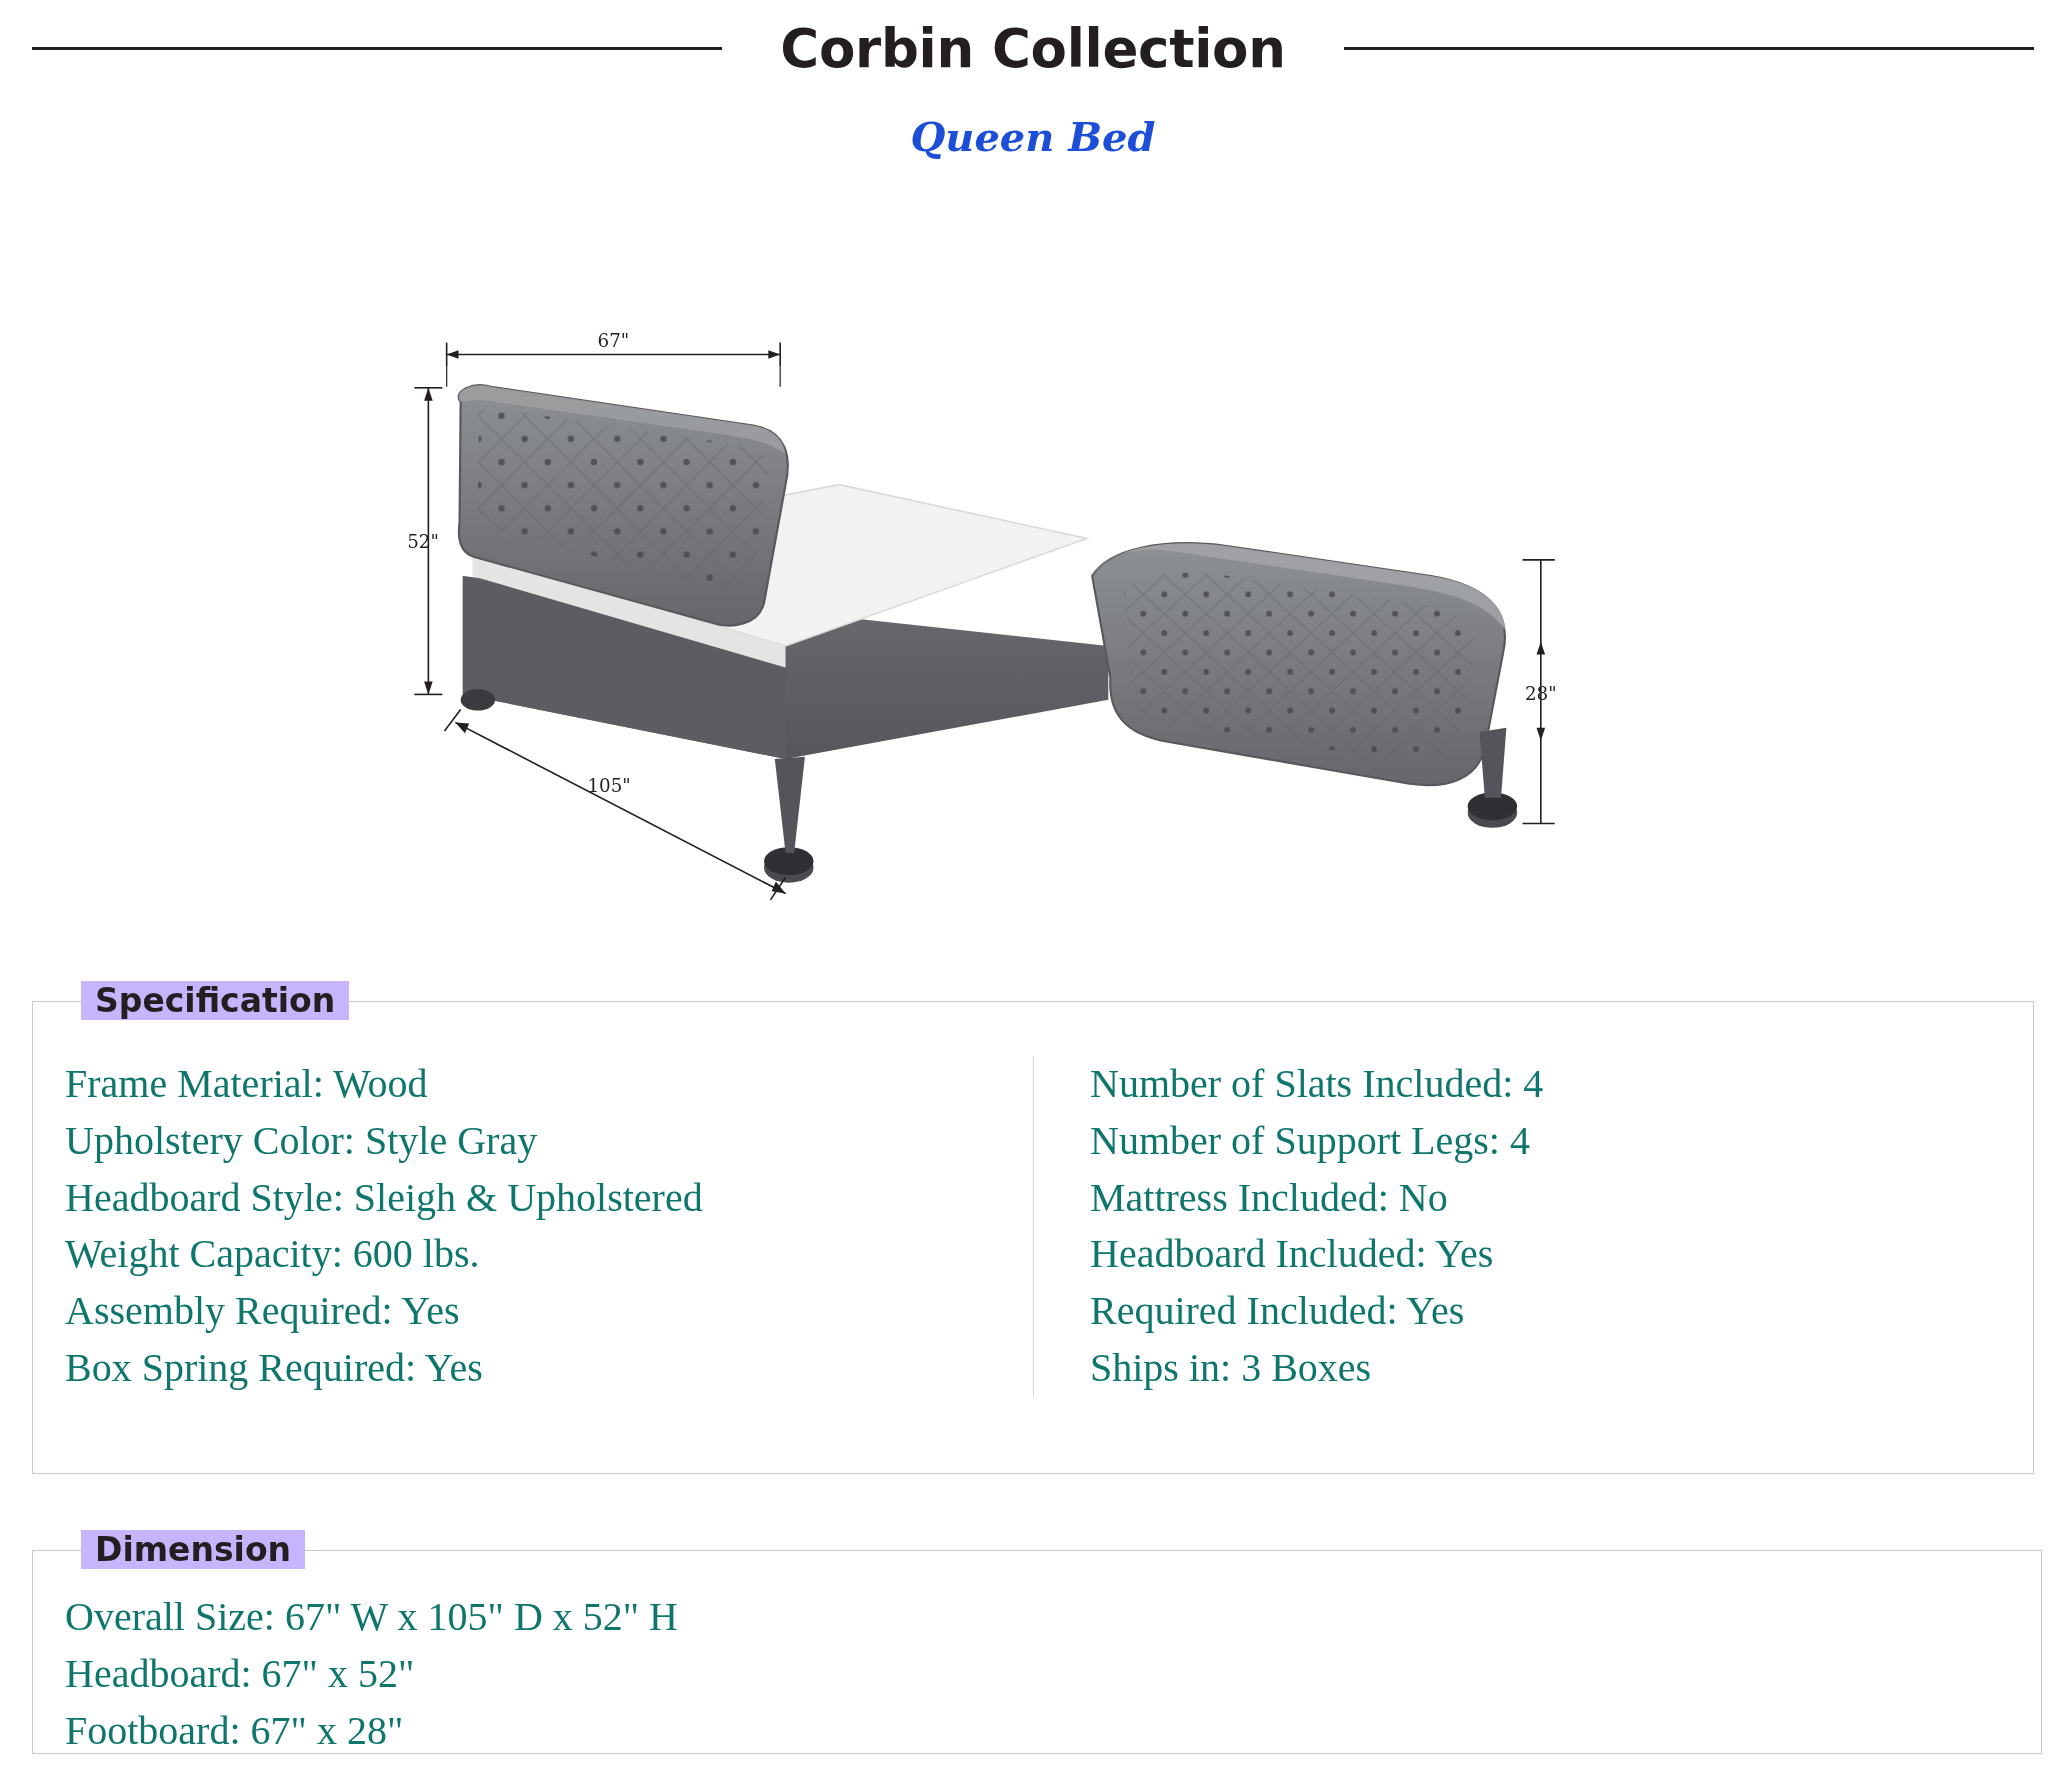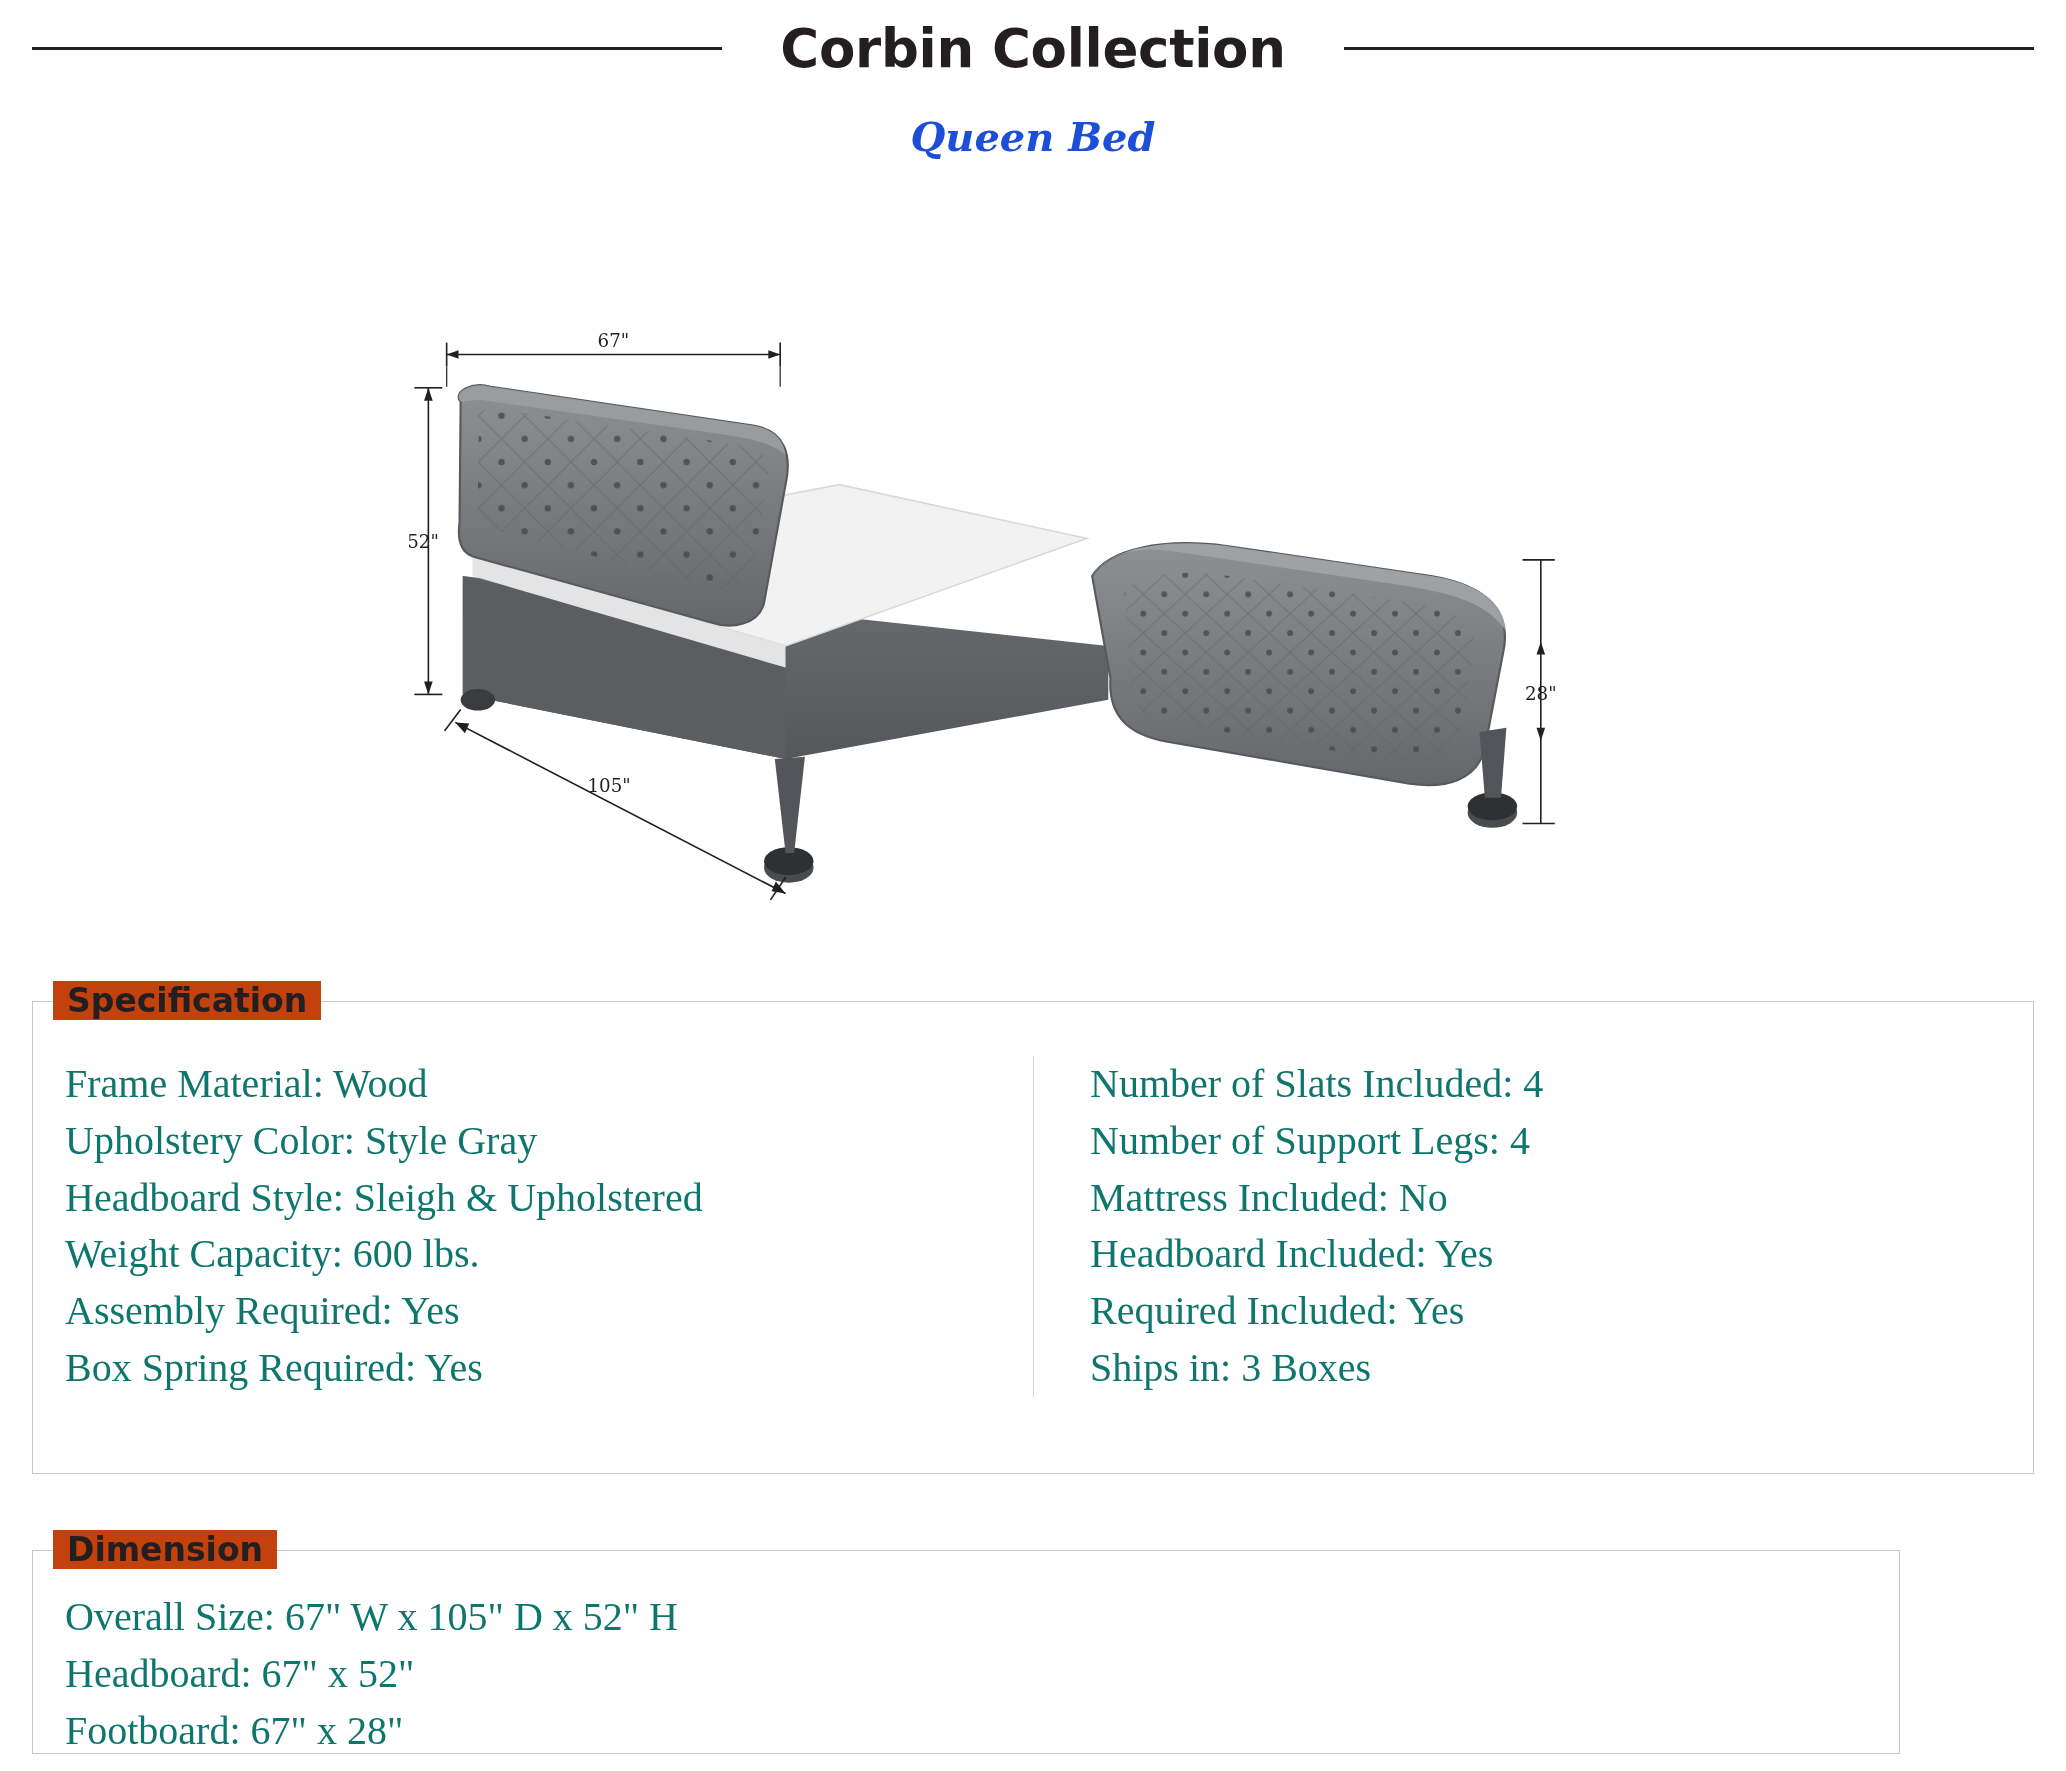--- a/index.html
+++ b/index.html
@@ -69,41 +69,41 @@
   .illustration svg { display: block; width: 100%; height: 100%; }
 
   
   .panel {
     position: absolute;
     border: 1.6px solid #c8c8c8;
   }
   .panel-legend {
     position: absolute;
     top: -21.5px;
-    left: 20px;
-    background: #c2410c;
+    left: 48px;
+    background: #c4b5fd;
     padding: 0 14px;
     font-family: "DejaVu Sans", sans-serif;
     font-weight: bold;
     font-size: 33px;
     line-height: 1.2;
     color: #231f20;
     white-space: nowrap;
   }
 
   #spec-panel {
     top: 1001px;
     left: 32px;
     width: 2002px;
     height: 473px;
   }
   #dim-panel {
     top: 1550px;
     left: 32px;
-    width: 1868px;
+    width: 2010px;
     height: 204px;
   }
 
   .spec-cols {
     position: absolute;
     top: 54px;
     left: 0;
     right: 0;
     display: flex;
   }

